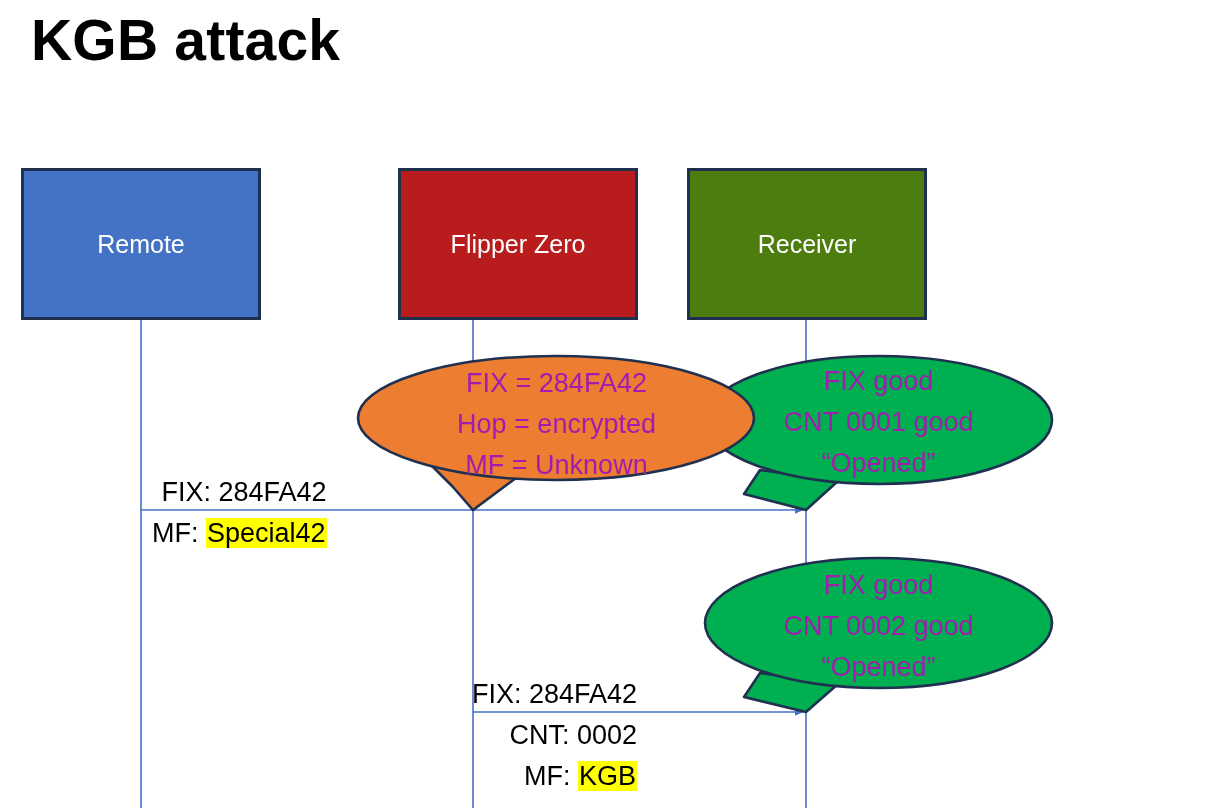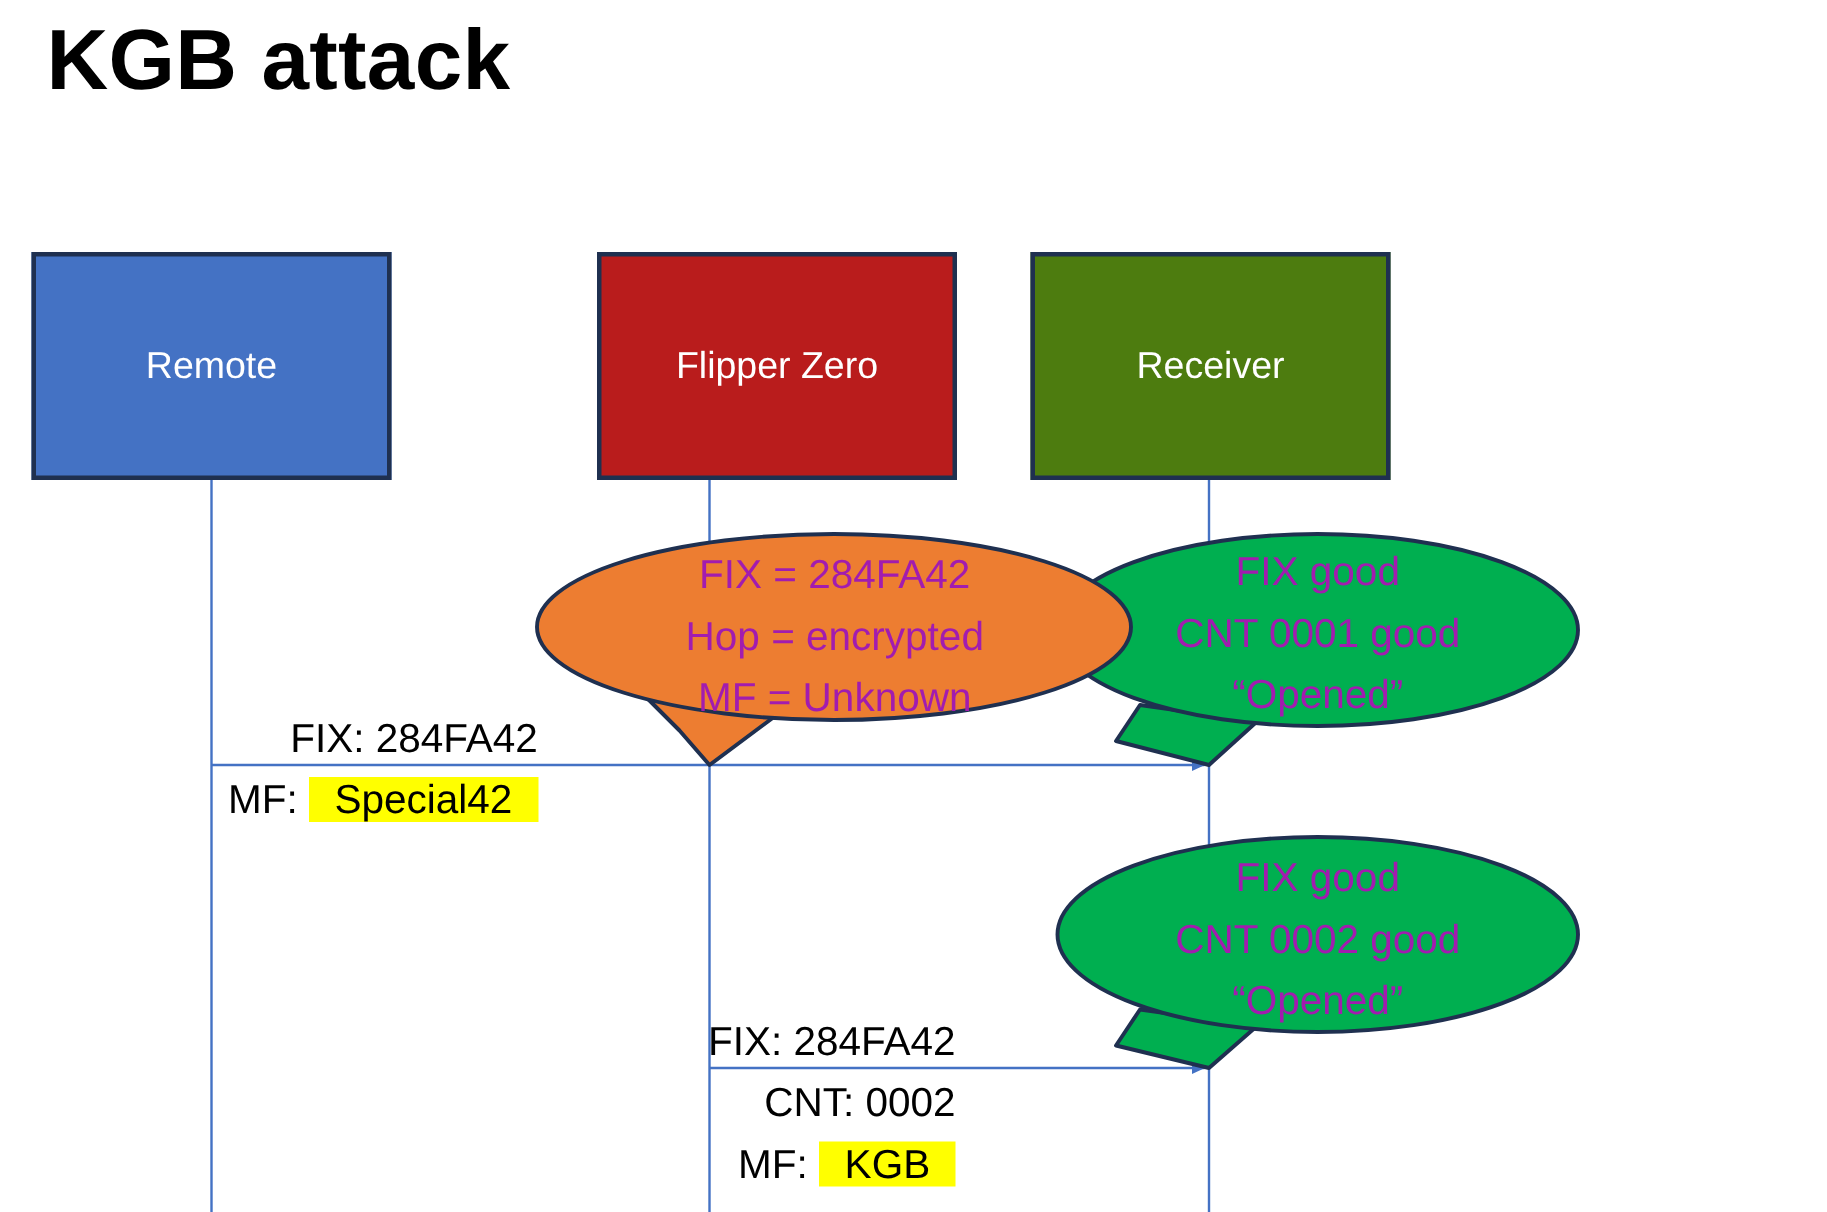--- a/index.html
+++ b/index.html
@@ -79,21 +79,21 @@
     font-size: 27px;
     line-height: 41px;
     color: #000000;
     white-space: nowrap;
   }
   #msg1-label { left: 152px; top: 472px; }
   #msg2-label { left: 472px; top: 674px; }
   .msg-line { display: block; text-align: right; }
   .hl {
     background: #FFFF00;
-    padding: 0 17px;
+    padding: 0 1px;
   }
 </style>
 </head>
 <body>
 
 <div id="slide-title">KGB attack</div>
 
 <svg id="diagram-canvas" viewBox="0 0 1218 808" xmlns="http://www.w3.org/2000/svg">
 
   <defs>

